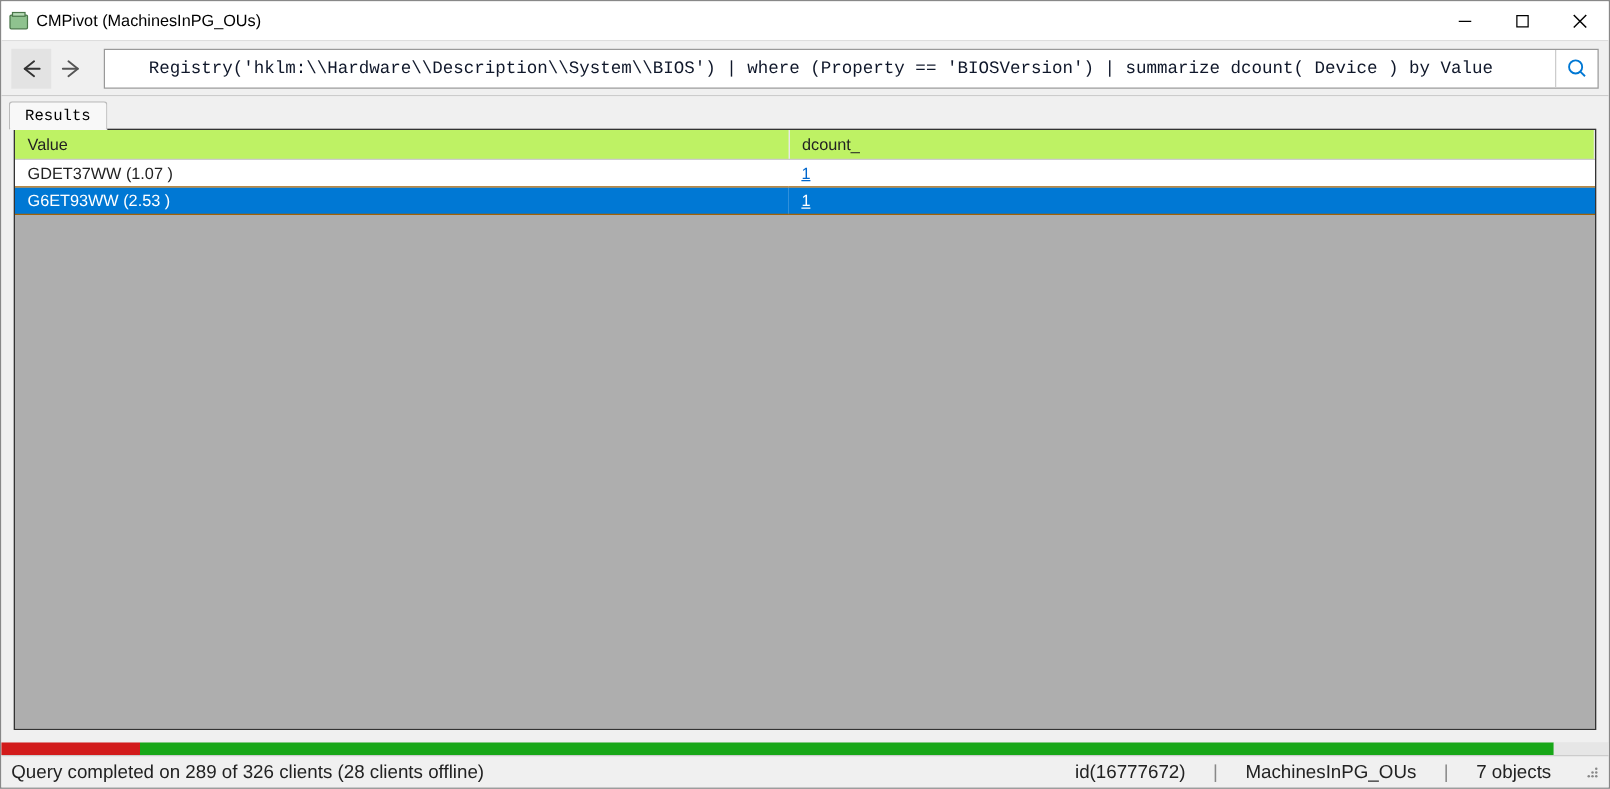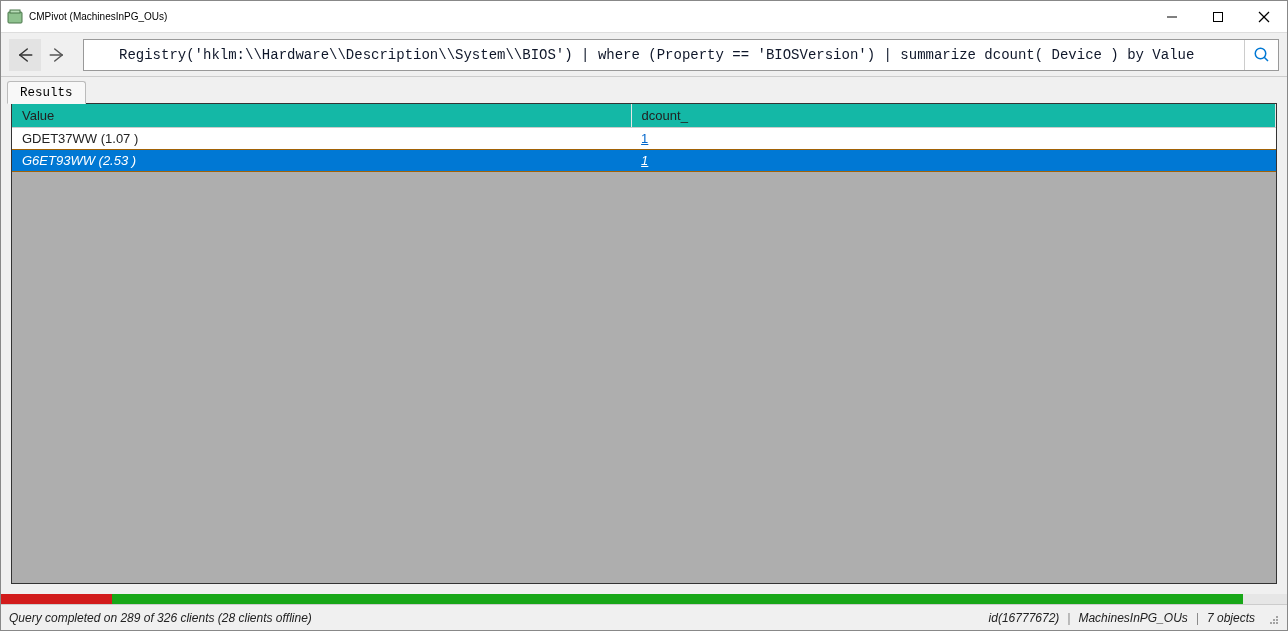--- a/index.html
+++ b/index.html
@@ -19,21 +19,21 @@
     background: #fff;
     display: flex;
     align-items: center;
     padding-left: 6px;
     border-bottom: 1px solid #ddd;
   }
   .titlebar .app-icon {
     width: 16px; height: 16px; margin-right: 6px;
     display: inline-flex; align-items:center; justify-content:center;
   }
-  .titlebar .title { flex: 1; font-size: 10px; color: #000; }
+  .titlebar .title { flex: 1; font-size: 13px; color: #000; }
   .win-controls { display: flex; height: 100%; }
   .win-btn {
     width: 46px; height: 100%;
     display: flex; align-items: center; justify-content: center;
     cursor: pointer;
   }
   .win-btn svg { width: 12px; height: 12px; }
 
   .toolbar {
     height: 44px;
@@ -116,61 +116,60 @@
   }
   table.grid {
     width: 100%;
     border-collapse: collapse;
     background: #fff;
     table-layout: fixed;
   }
   table.grid th {
     text-align: left;
     font-weight: normal;
-    background: #14b8a6;
+    background: #bef264;
     border-bottom: 1px solid #ccc;
     border-right: 1px solid #e6e6e6;
     padding: 4px 10px;
     font-size: 13px;
     color: #222;
   }
   table.grid td {
     padding: 3px 10px;
     border-bottom: 1px solid #a16207;
     font-size: 13px;
     color: #222;
     background:#fff;
   }
   table.grid td a { color: #0066cc; text-decoration: underline; }
-  table.grid tr.selected td { background: #0078d4; color: #fff; font-style: italic; }
+  table.grid tr.selected td { background: #0078d4; color: #fff; }
   table.grid tr.selected td a { color: #fff; }
   .grid-empty { flex:1; background:#aeaeae; }
 
   .progress-bar {
     height: 10px;
     background: #e6e6e6;
     display: flex;
   }
   .progress-red { background: #d21b1b; }
   .progress-green { background: #18a718; }
   .progress-rest { flex:1; background: #e6e6e6; }
 
   .statusbar {
     height: 26px;
     background: #f0f0f0;
     border-top: 1px solid #ccc;
     display: flex;
     align-items: center;
-    font-size: 12px;
+    font-size: 15px;
     color: #222;
     padding: 0 8px;
-    font-style: italic;
   }
   .statusbar .left { flex:1; }
-  .statusbar .right { display:flex; gap:6px; }
+  .statusbar .right { display:flex; gap:20px; }
   .statusbar .sep { color:#888; padding: 0 2px; }
   .resize-grip {
     width: 14px; height: 14px; margin-left: 4px;
     display:inline-flex; align-items:flex-end; justify-content:flex-end;
   }
   .resize-grip svg { width:12px; height:12px; }
 </style>
 </head>
 <body>
 

